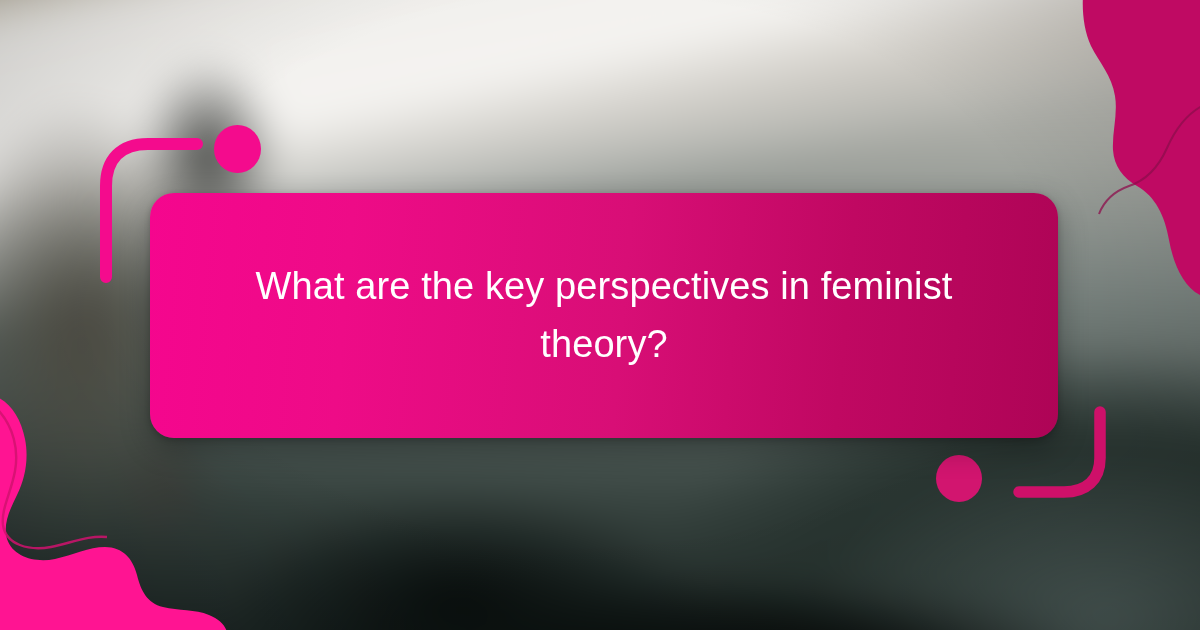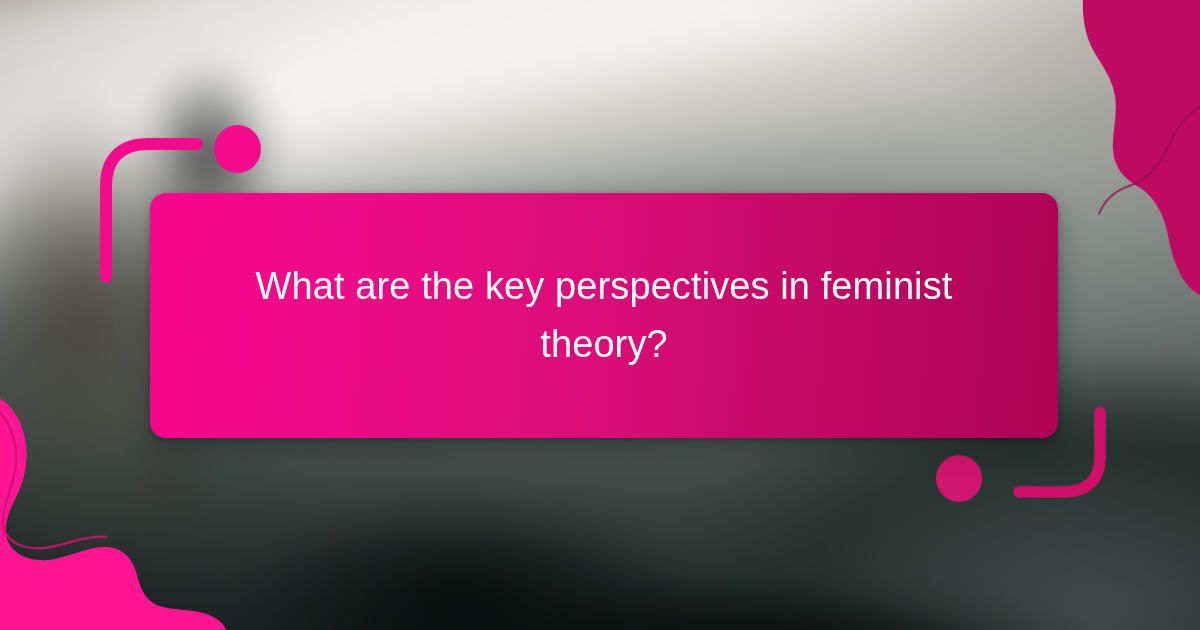--- a/index.html
+++ b/index.html
@@ -102,21 +102,21 @@
     background: #D2156F;
   }
 
   
   .question-card {
     position: absolute;
     left: 150px;
     top: 193px;
     width: 908px;
     height: 245px;
-    border-radius: 16px;
+    border-radius: 24px;
     background: linear-gradient(95deg, #F5068E 0%, #EE0B87 22%, #D80E76 52%, #C00862 76%, #AE0456 100%);
     box-shadow: 0 10px 30px rgba(0,0,0,0.30), 0 2px 6px rgba(0,0,0,0.20);
     display: flex;
     align-items: center;
     justify-content: center;
     box-sizing: border-box;
     padding: 20px 74px;
   }
   .question-text {
     color: #FFFFFF;

